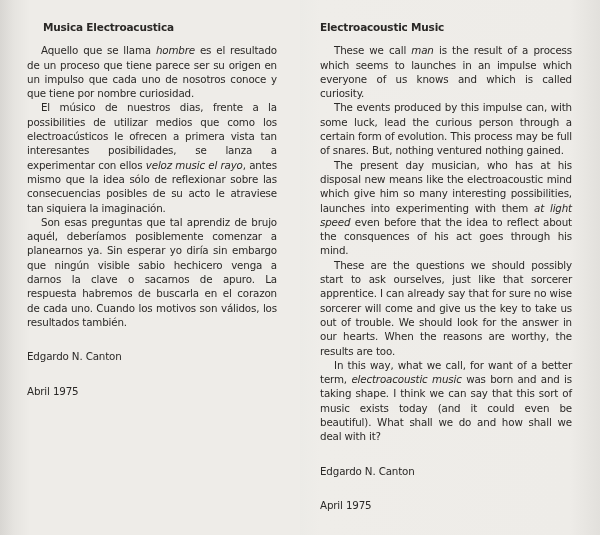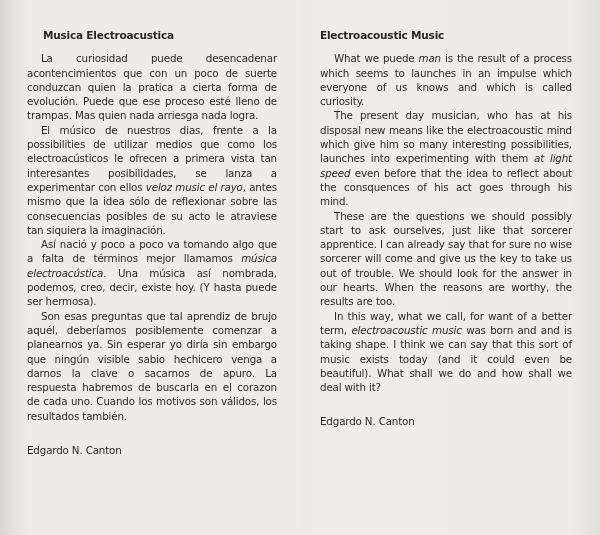--- a/index.html
+++ b/index.html
@@ -12,21 +12,21 @@
   }
   .page {
     position: absolute; top: 0; bottom: 0;
     background: #eeece8;
   }
   .page.left { left: 0; width: 300px;
     background: linear-gradient(to right, #d8d6d2 0px, #e6e4e0 14px, #eeece8 30px, #eeece8 100%); }
   .page.right { left: 300px; width: 300px;
     background: linear-gradient(to right, #ecebe7 0px, #efede9 20px, #eeece8 90%, #e2e0dc 100%); }
   .column {
-    position: absolute; top: 28px;
+    position: absolute; top: 20px;
     font-size: 10.3px; line-height: 14.3px;
     letter-spacing: -0.15px;
   }
   .left .column { left: 27px; width: 250px; }
   .right .column { left: 20px; width: 252px; }
   .title {
     font-weight: bold; font-size: 10.5px;
     margin: 0 0 9px 0; padding-left: 16px;
     letter-spacing: -0.2px;
   }
@@ -36,37 +36,39 @@
   .signature div { text-indent: 0; margin-top: 20px; }
   em { font-style: italic; }
 </style>
 </head>
 <body>
 
 <div class="page left">
   <div class="column">
     <div class="title">Musica Electroacustica</div>
     <div>
-      <p><span>La curiosidad puede desencadenar acontencimientos que con un poco de suerte conduzcan quien la pratica a cierta forma de evolución. Puede que ese proceso esté lleno de trampas. Mas quien nada arriesga nada logra.</span></p>
+      <p><span>Aquello que se llama </span><em>hombre</em><span> es el resultado de un proceso que tiene parece ser su origen en un impulso que cada uno de nosotros conoce y que tiene por nombre curiosidad.</span></p>
       <p><span>El músico de nuestros dias, frente a la possibilities de utilizar medios que como los electroacústicos le ofrecen a primera vista tan interesantes posibilidades, se lanza a experimentar con ellos </span><em>veloz music el rayo</em><span>, antes mismo que la idea sólo de reflexionar sobre las consecuencias posibles de su acto le atraviese tan siquiera la imaginación.</span></p>
-      <p><span>Así nació y poco a poco va tomando algo que a falta de términos mejor llamamos </span><em>música electroacústica</em><span>. Una música así nombrada, podemos, creo, decir, existe hoy. (Y hasta puede ser hermosa).</span></p>
       <p><span>Son esas preguntas que tal aprendiz de brujo aquél, deberíamos posiblemente comenzar a planearnos ya. Sin esperar yo diría sin embargo que ningún visible sabio hechicero venga a darnos la clave o sacarnos de apuro. La respuesta habremos de buscarla en el corazon de cada uno. Cuando los motivos son válidos, los resultados también.</span></p>
     </div>
     <div class="signature">
       <div>Edgardo N. Canton</div>
+      <div>Abril 1975</div>
     </div>
   </div>
 </div>
 
 <div class="page right">
   <div class="column">
     <div class="title">Electroacoustic Music</div>
     <div>
-      <p><span>What we puede </span><em>man</em><span> is the result of a process which seems to launches in an impulse which everyone of us knows and which is called curiosity.</span></p>
+      <p><span>These we call </span><em>man</em><span> is the result of a process which seems to launches in an impulse which everyone of us knows and which is called curiosity.</span></p>
+      <p><span>The events produced by this impulse can, with some luck, lead the curious person through a certain form of evolution. This process may be full of snares. But, nothing ventured nothing gained.</span></p>
       <p><span>The present day musician, who has at his disposal new means like the electroacoustic mind which give him so many interesting possibilities, launches into experimenting with them </span><em>at light speed</em><span> even before that the idea to reflect about the consquences of his act goes through his mind.</span></p>
       <p><span>These are the questions we should possibly start to ask ourselves, just like that sorcerer apprentice. I can already say that for sure no wise sorcerer will come and give us the key to take us out of trouble. We should look for the answer in our hearts. When the reasons are worthy, the results are too.</span></p>
       <p><span>In this way, what we call, for want of a better term, </span><em>electroacoustic music</em><span> was born and and is taking shape. I think we can say that this sort of music exists today (and it could even be beautiful). What shall we do and how shall we deal with it?</span></p>
     </div>
     <div class="signature">
       <div>Edgardo N. Canton</div>
+      <div>April 1975</div>
     </div>
   </div>
 </div>
 
 </body></html>

